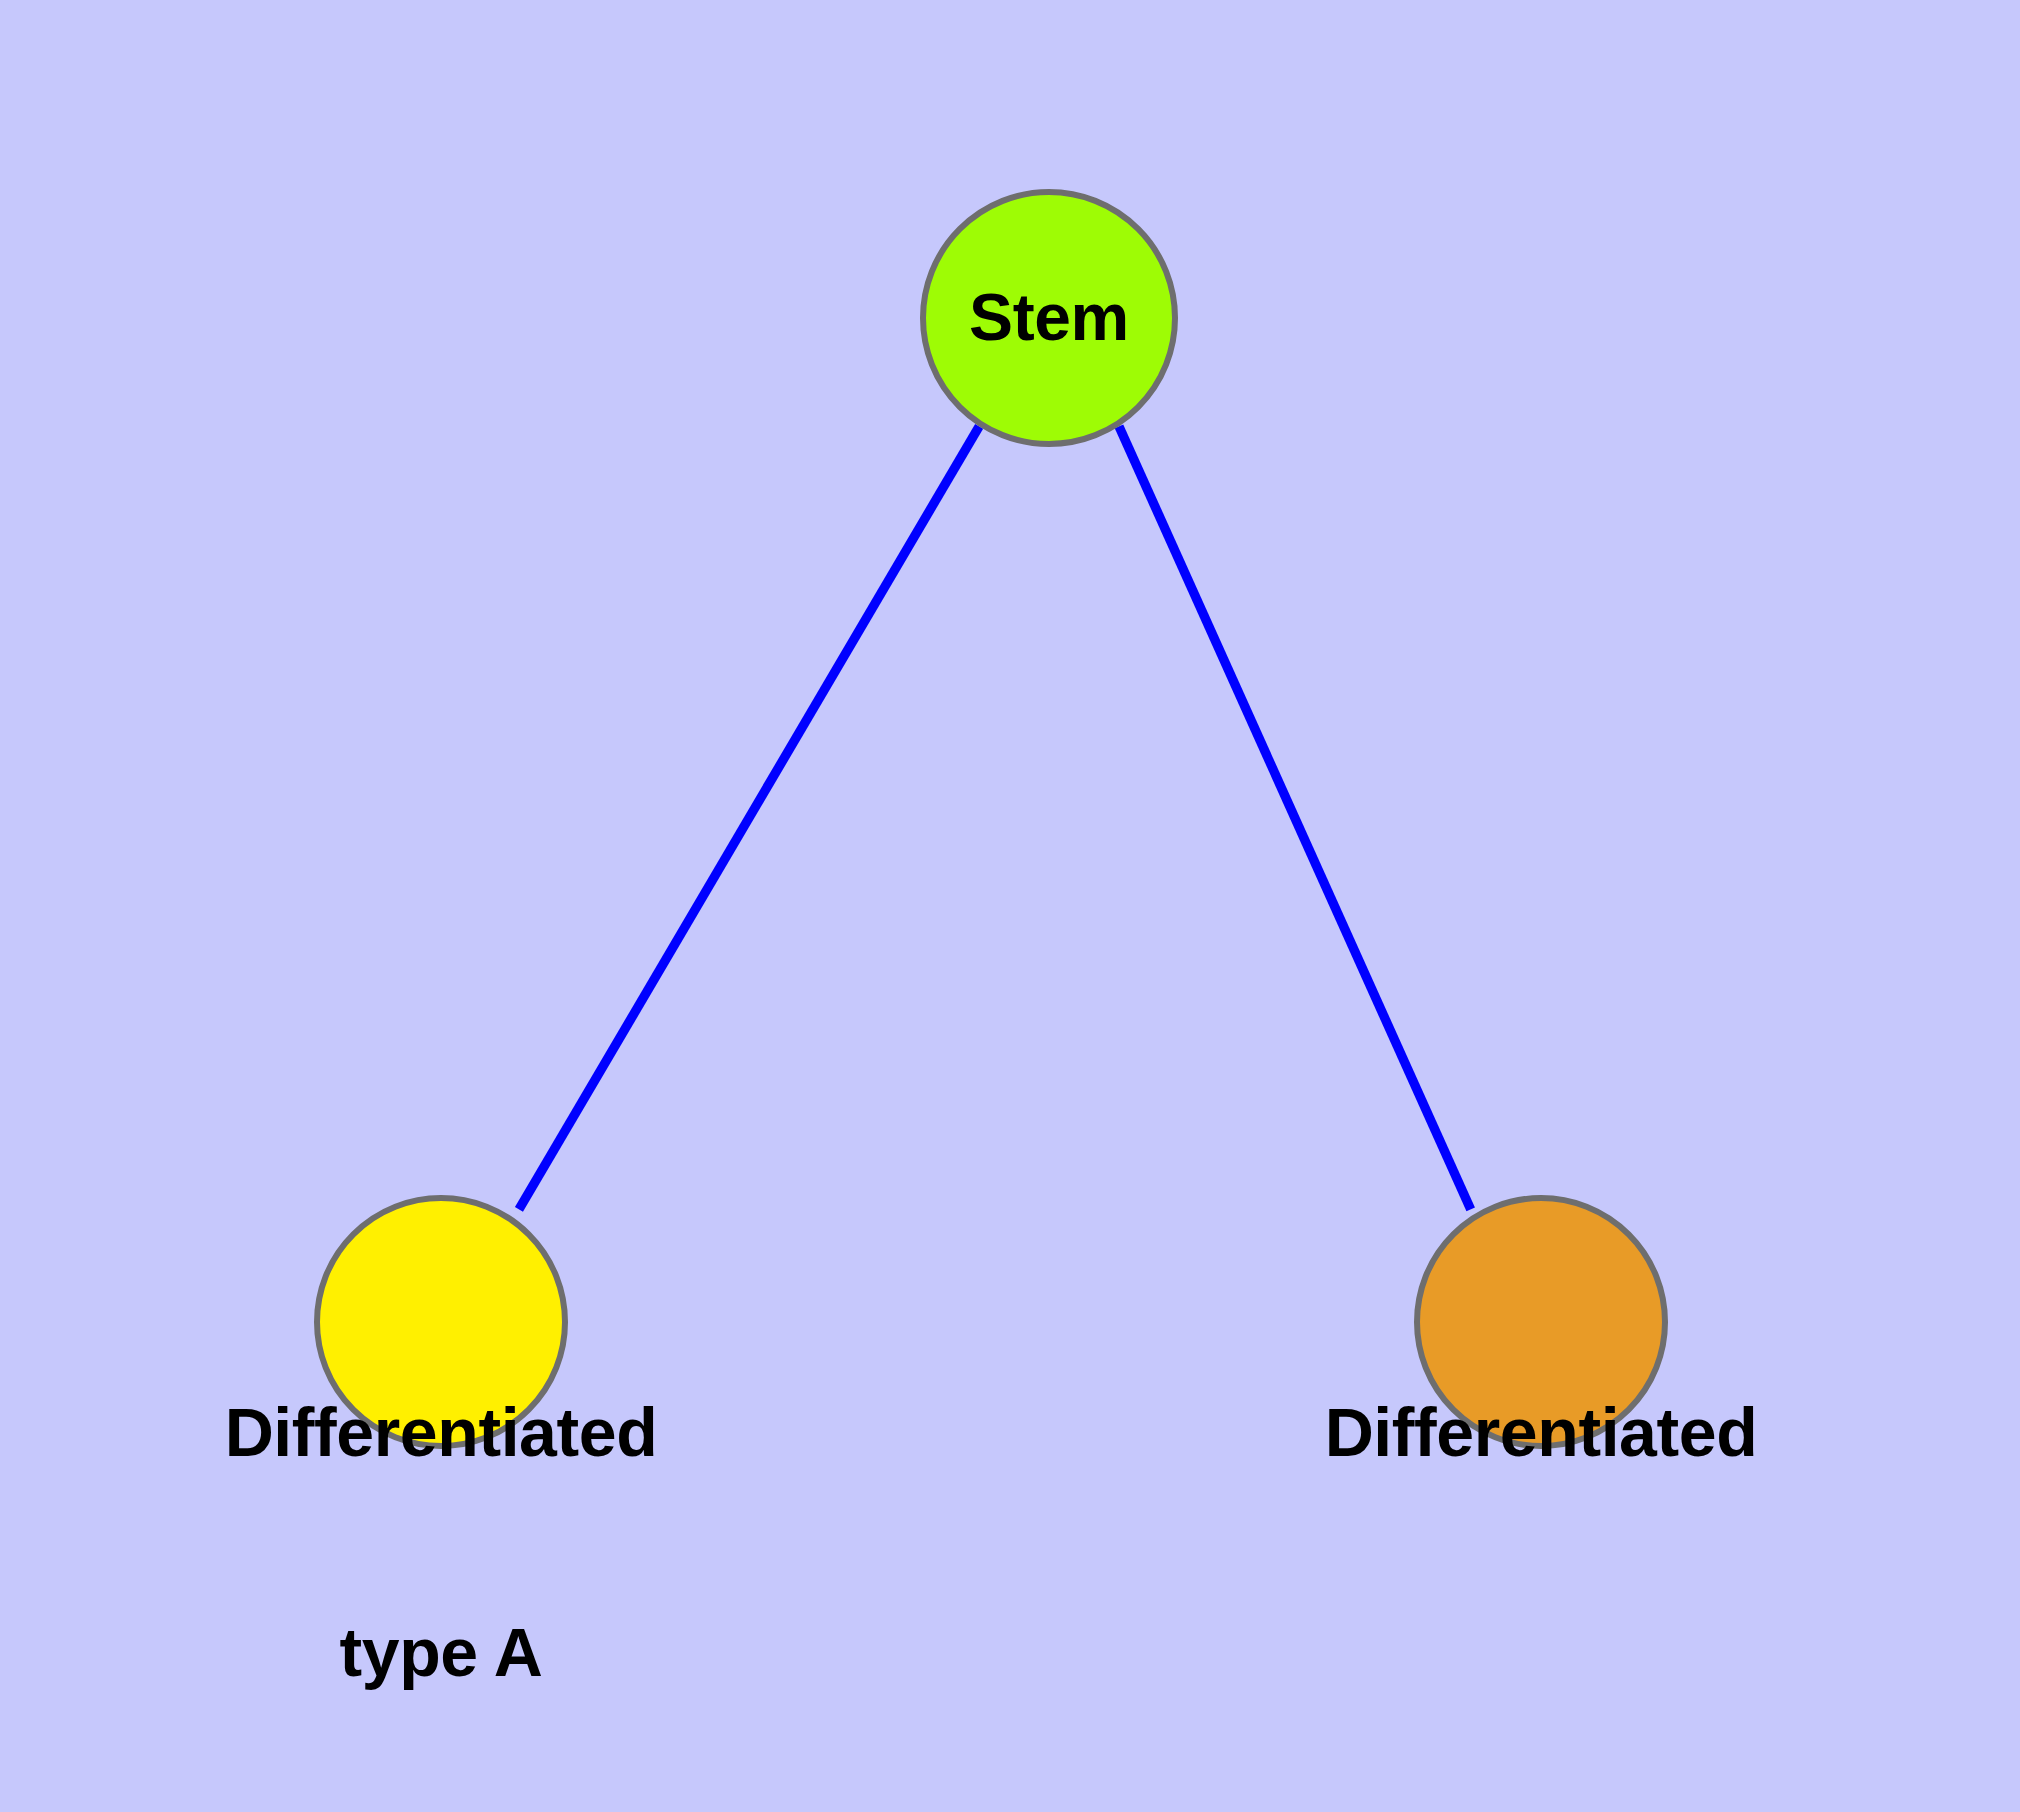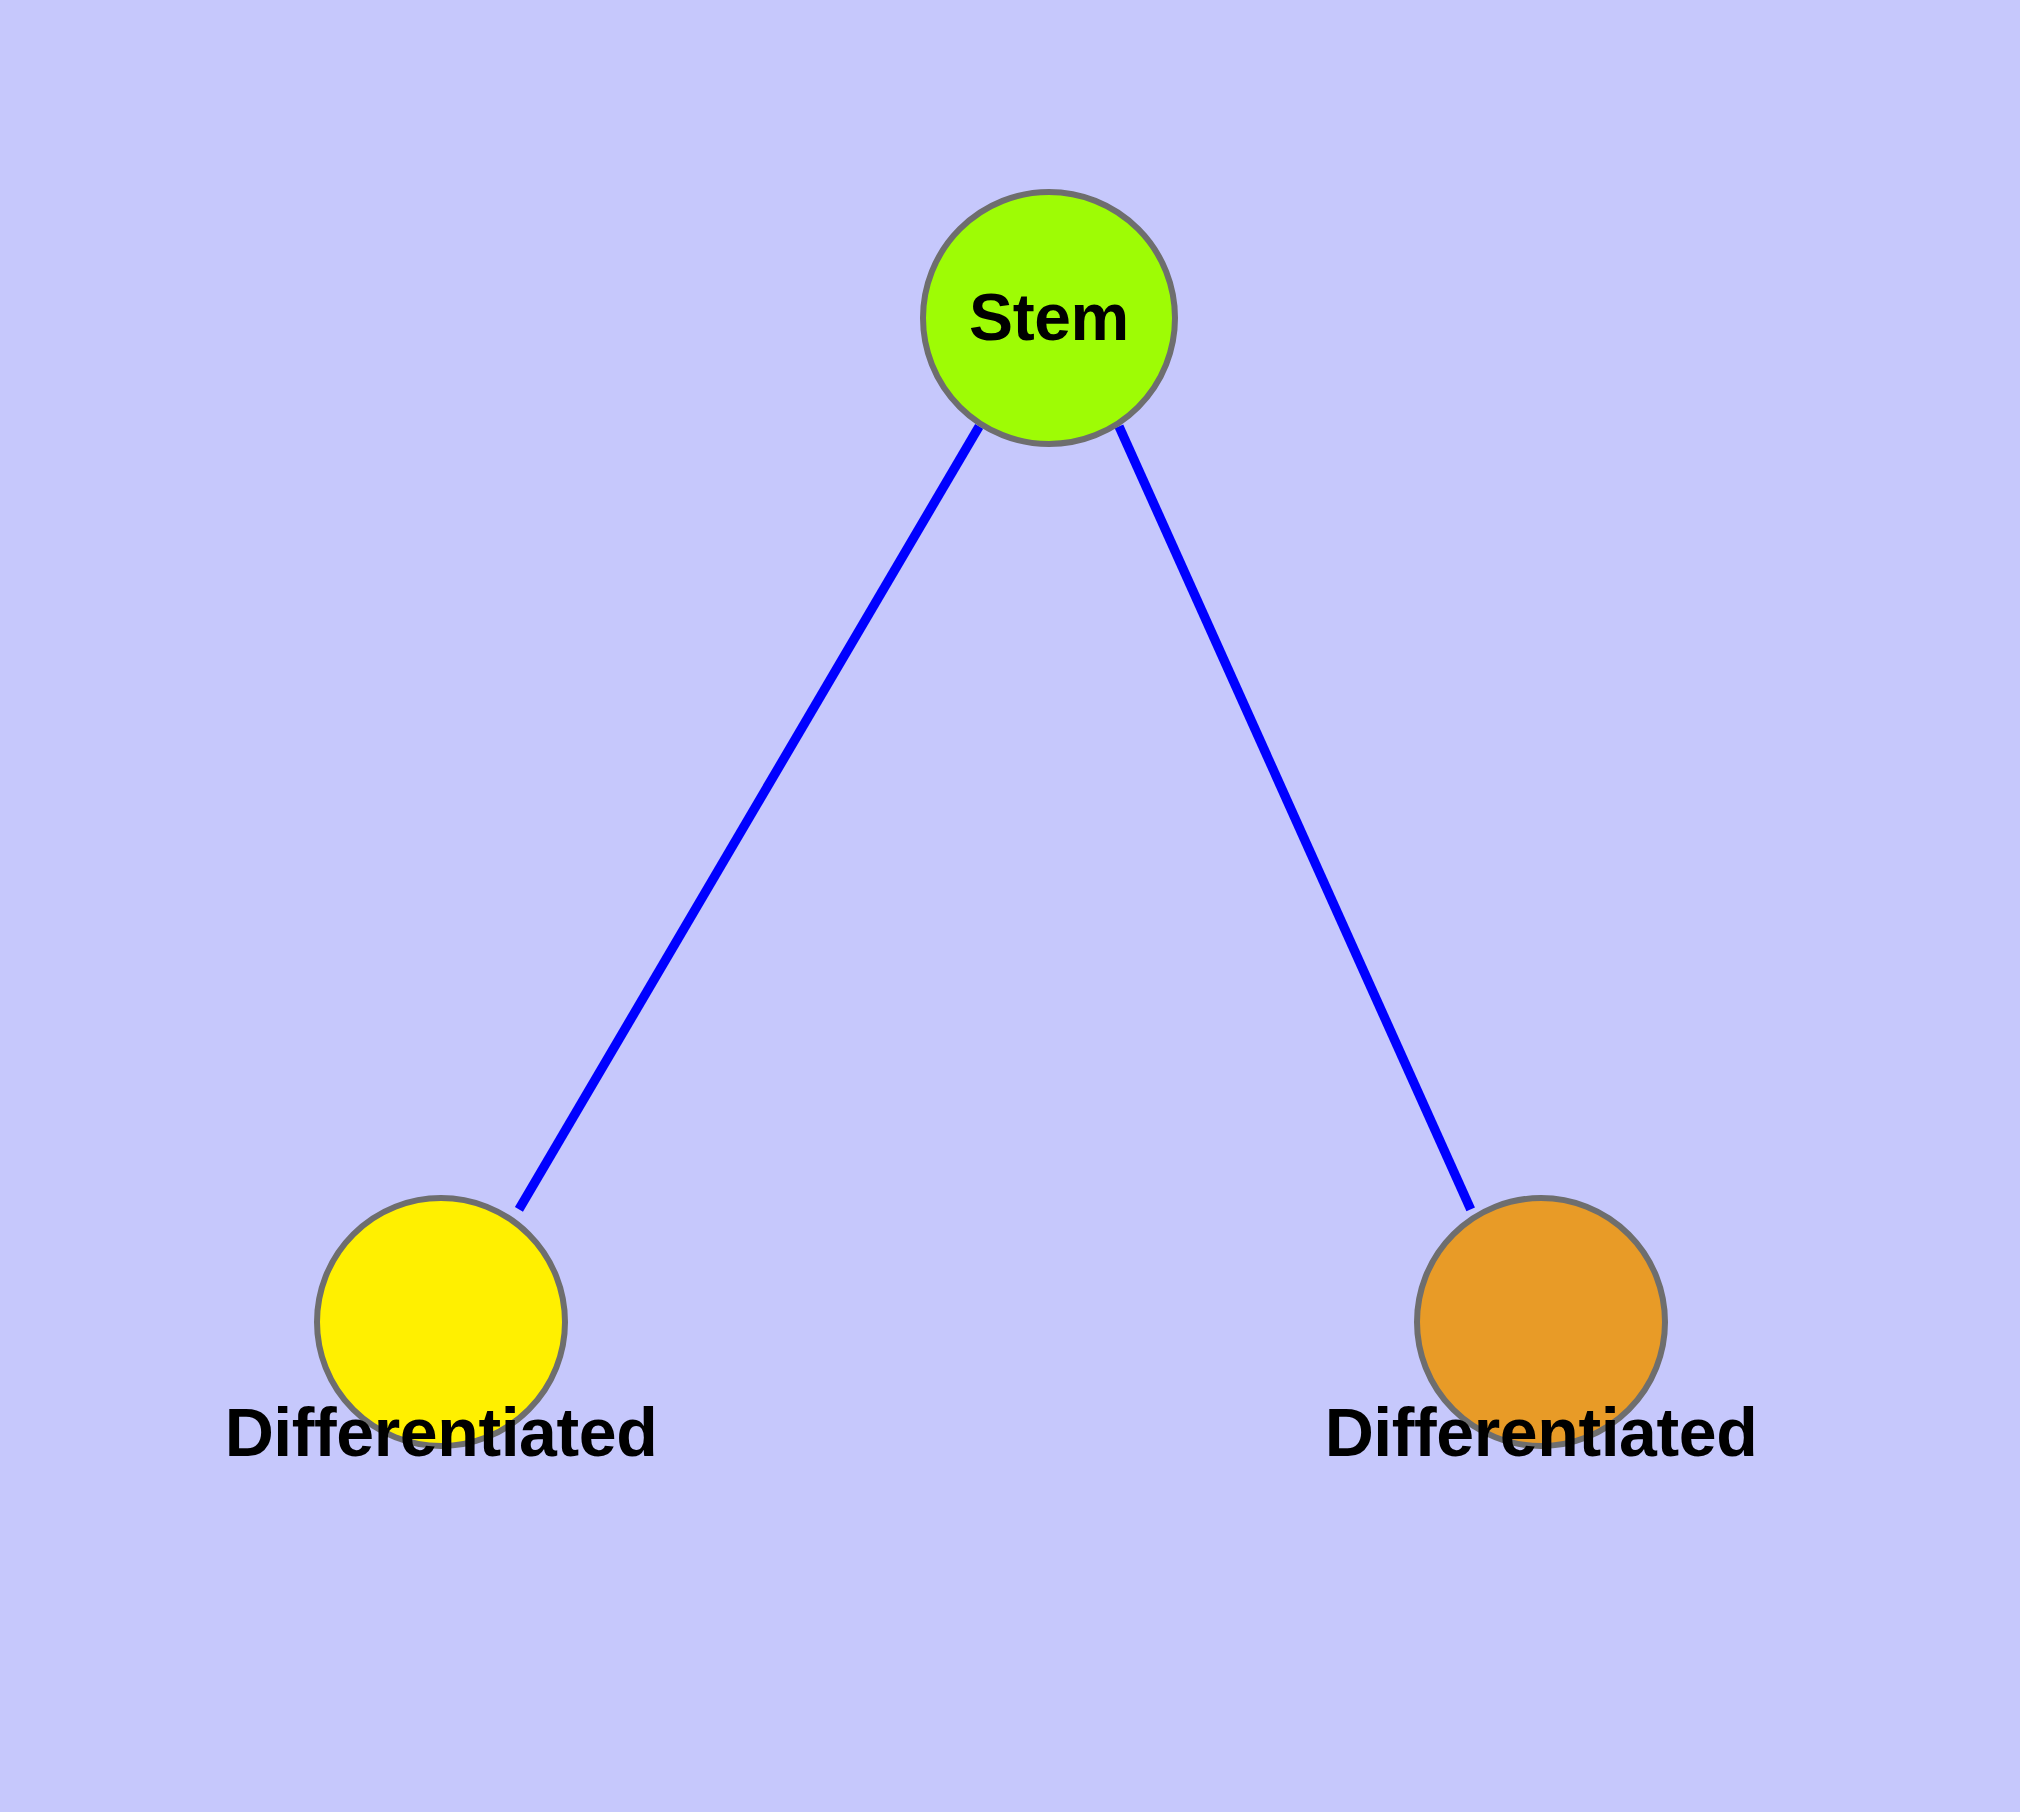--- a/index.html
+++ b/index.html
@@ -59,20 +59,21 @@
   </svg>
 
   <div class="node" id="node-0" style="left: 920px; top: 189px; width: 258px; height: 258px; background: rgb(158, 252, 5); border-color: rgb(110, 110, 110); border-width: 6.8px;"></div>
   <div class="node" id="node-1" style="left: 314px; top: 1195px; width: 254px; height: 254px; background: rgb(255, 240, 0); border-color: rgb(110, 110, 110); border-width: 6.8px;"></div>
   <div class="node" id="node-2" style="left: 1414px; top: 1195px; width: 254px; height: 254px; background: rgb(232, 155, 39); border-color: rgb(110, 110, 110); border-width: 6.8px;"></div>
 
   <div class="node-label" id="label-0" style="width: 848px; left: 625px; font-size: 66px; top: 282px; height: 71px;">Stem</div>
 
   <div class="node-label" id="label-1" style="width: 848px; left: 17px; font-size: 68px; top: 1249px; height: 146px;">
     <div>Differentiated</div>
+    <div>type A</div>
   </div>
 
   <div class="node-label" id="label-2" style="width: 848px; left: 1117px; font-size: 68px; top: 1249px; height: 146px;">
     <div>Differentiated</div>
   </div>
 
 </div>
 
 
 </body></html>

